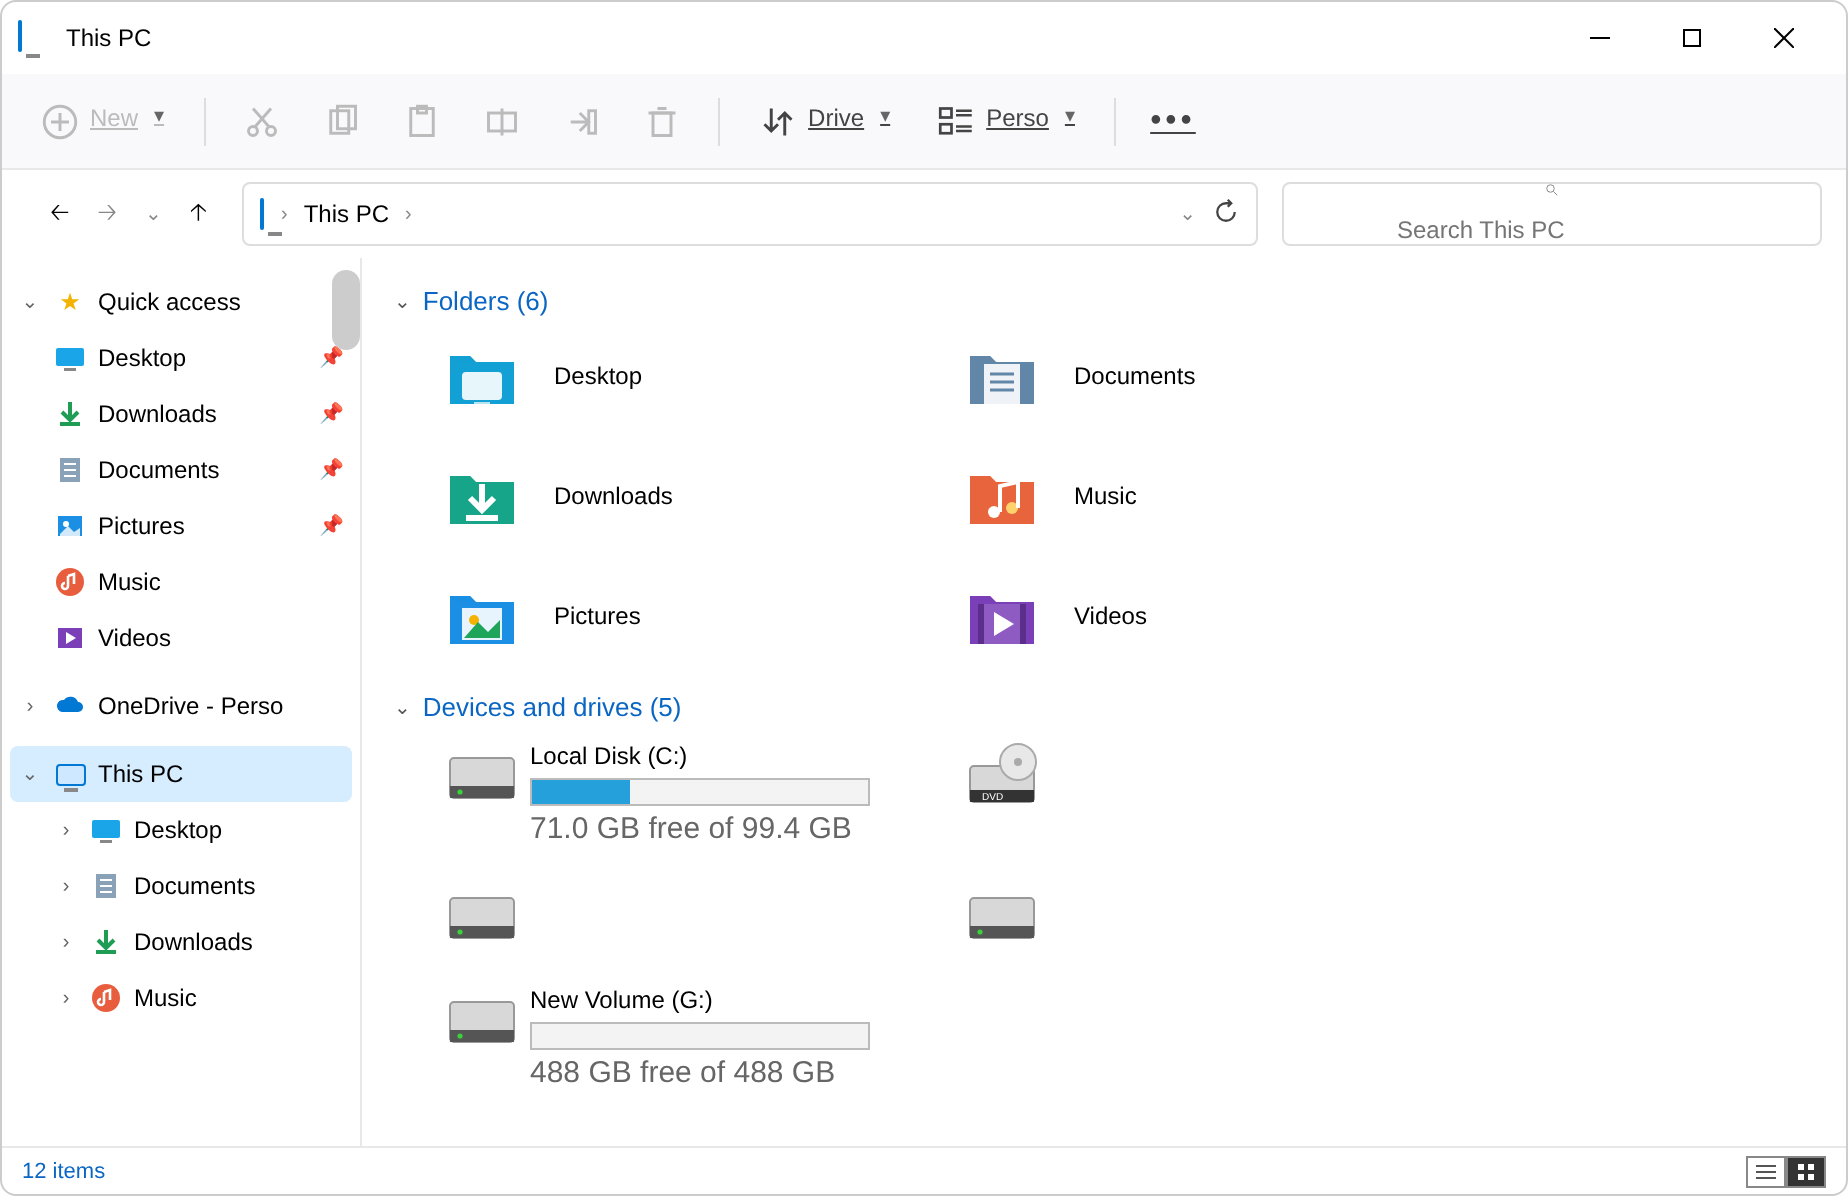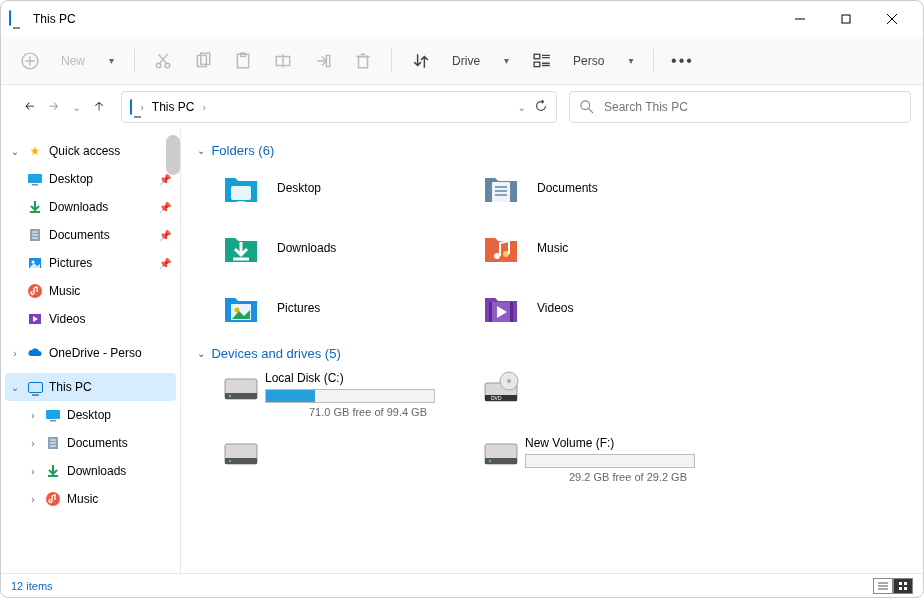--- a/index.html
+++ b/index.html
@@ -7,38 +7,38 @@
 
 
 .titlebar { display: flex; align-items: center; height: 36px; padding: 0 8px; }
 .titlebar .app-icon { width: 16px; height: 16px; margin-right: 8px; }
 .titlebar .title { flex: 1; font-size: 12px; }
 .win-controls { display: flex; gap: 0; }
 .win-btn { width: 46px; height: 32px; display: flex; align-items: center; justify-content: center; }
 
 
 .toolbar { display: flex; align-items: center; height: 48px; padding: 0 10px; gap: 4px; border-bottom: 1px solid #e8e8e8; background: #f9f9fb; }
-.tbtn { display: flex; align-items: center; gap: 22px; padding: 6px 10px; border-radius: 4px; color: #444; }
+.tbtn { display: flex; gap: 6px; padding: 6px 10px; border-radius: 4px; color: #444; text-decoration: underline; }
 .tbtn.disabled { color: #bbb; }
 .tbtn.icon-only { padding: 6px; width: 36px; justify-content: center; }
 .tdivider { width: 1px; height: 24px; background: #ddd; margin: 0 6px; }
 .tbtn svg { width: 18px; height: 18px; }
 .chev { font-size: 10px; color: #666; margin-left: 2px; }
 
 
 .addr-row { display: flex; align-items: center; gap: 12px; height: 44px; padding: 6px 12px; }
 .nav-arrows { display: flex; gap: 14px; align-items: center; padding: 0 6px 0 12px; }
 .nav-arrows span { color: #888; }
 .nav-arrows .active { color: #000; }
 .addr-box { flex: 1; display: flex; align-items: center; border: 1px solid #ddd; border-radius: 4px; height: 32px; padding: 0 8px; gap: 8px; }
 .addr-box .crumb { display: flex; align-items: center; gap: 6px; }
 .addr-box .chev-s { color: #888; font-size: 10px; }
 .addr-box .spacer { flex: 1; }
 .addr-box .refresh { color: #555; }
-.search-box { width: 342px; display: flex; align-items: center; border: 1px solid #ddd; border-radius: 4px; height: 32px; padding: 0 10px; gap: 10px; color: #888; }
+.search-box { width: 270px; display: flex; align-items: center; border: 1px solid #ddd; border-radius: 4px; height: 32px; padding: 0 10px; gap: 10px; color: #888; flex-direction: column; }
 .search-box input { border: none; outline: none; flex: 1; font-size: 12px; color: #333; background: transparent; }
 
 
 .body { flex: 1; display: flex; overflow: hidden; }
 .sidebar { width: 180px; border-right: 1px solid #e8e8e8; padding: 8px 0; overflow-y: auto; position: relative; }
 .tree-item { display: flex; align-items: center; gap: 6px; padding: 4px 8px; height: 28px; }
 .tree-item.indent1 { padding-left: 26px; }
 .tree-item.selected { background: #d6ecff; border-radius: 4px; margin: 0 4px; padding-left: 4px; }
 .tree-item .expand { width: 12px; font-size: 10px; color: #666; text-align: center; }
 .tree-item .icon { width: 16px; height: 16px; display: flex; align-items: center; justify-content: center; }
@@ -53,21 +53,21 @@
 .big-icon { width: 40px; height: 40px; display: flex; align-items: center; justify-content: center; }
 .folder-item .label { font-size: 12px; }
 
 .drives-grid { display: grid; grid-template-columns: 250px 250px; row-gap: 18px; column-gap: 10px; margin-left: 24px; }
 .drive-item { display: flex; align-items: flex-start; gap: 4px; }
 .drive-icon { width: 40px; height: 34px; display: flex; align-items: center; justify-content: center; }
 .drive-info { flex: 1; }
 .drive-name { font-size: 12px; margin-bottom: 4px; }
 .drive-bar { width: 170px; height: 14px; border: 1px solid #bbb; background: #f3f3f3; position: relative; margin-bottom: 3px; }
 .drive-fill { height: 100%; background: #26a0da; }
-.drive-free { font-size: 11px; color: #666; text-align: center; }
+.drive-free { font-size: 15px; color: #666; }
 
 
 .statusbar { height: 24px; border-top: 1px solid #e8e8e8; display: flex; align-items: center; padding: 0 10px; font-size: 11px; color: #0a66c2; }
 .statusbar .sp { flex: 1; }
 .view-toggle { display: flex; gap: 0; }
 .view-toggle div { width: 20px; height: 16px; border: 1px solid #888; display: flex; align-items: center; justify-content: center; }
 
 
 .pc-mon { width: 15px; height: 11px; border: 1.5px solid #0078d4; border-radius: 2px; background: #cde8ff; position: relative; }
 .pc-mon::after { content: ""; position: absolute; bottom: -4px; left: 3px; width: 7px; height: 2px; background: #888; }
@@ -460,26 +460,35 @@
           </span>
      </div>
         <div class="drive-item">
        <span class="drive-icon">
             <svg width="40" height="34" viewBox="0 0 40 34">
               <rect x="4" y="8" width="32" height="20" rx="2" fill="#d8d8d8" stroke="#999"></rect>
               <rect x="4" y="22" width="32" height="6" fill="#555"></rect>
               <circle cx="9" cy="25" r="1.3" fill="#3bd13b"></circle>
             </svg>
           </span>
+     </div>
+        <div class="drive-item">
+       <span class="drive-icon">
+            <svg width="40" height="34" viewBox="0 0 40 34">
+              <rect x="4" y="8" width="32" height="20" rx="2" fill="#d8d8d8" stroke="#999"></rect>
+              <rect x="4" y="22" width="32" height="6" fill="#555"></rect>
+              <circle cx="9" cy="25" r="1.3" fill="#3bd13b"></circle>
+            </svg>
+          </span>
        <div class="drive-info">
-         <div class="drive-name">New Volume (F:)</div>
+         <div class="drive-name">New Volume (G:)</div>
          <div class="drive-bar">
               <div class="drive-fill" style="width:0%"></div>
             </div>
-            <div class="drive-free">29.2 GB free of 29.2 GB</div>
+            <div class="drive-free">488 GB free of 488 GB</div>
        </div>
      </div>
       </div>
   </div>
 </div>
 
 <div class="statusbar">
   <span>12 items</span>
   <span class="sp"></span>
   <div class="view-toggle">

